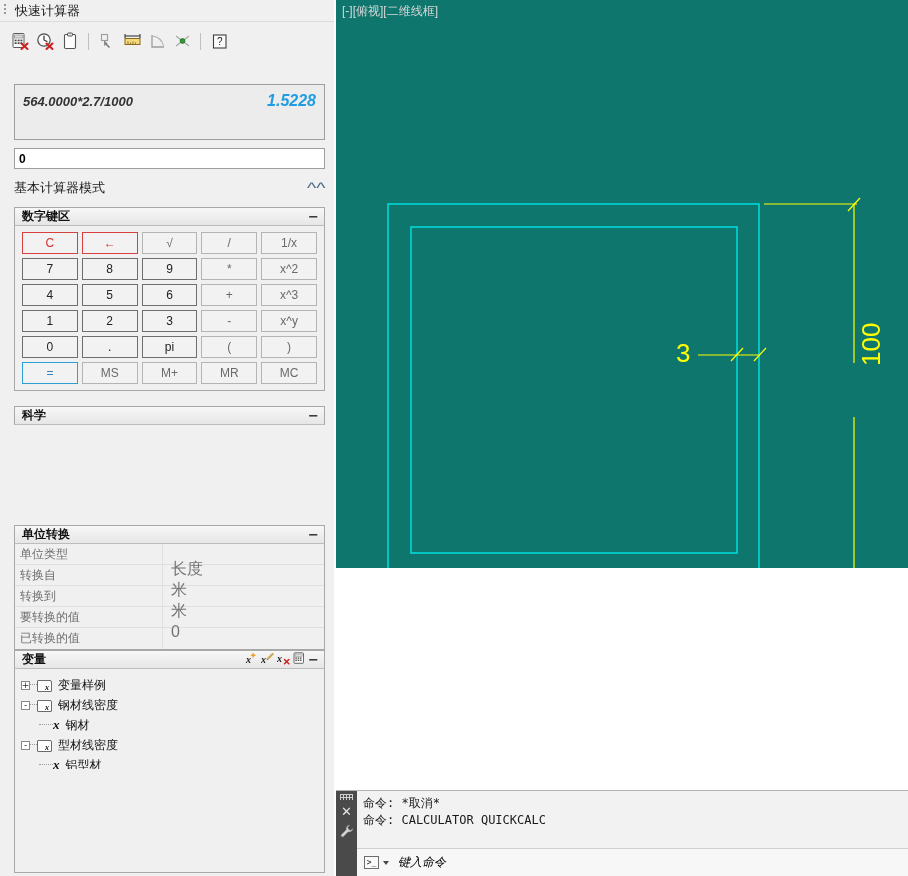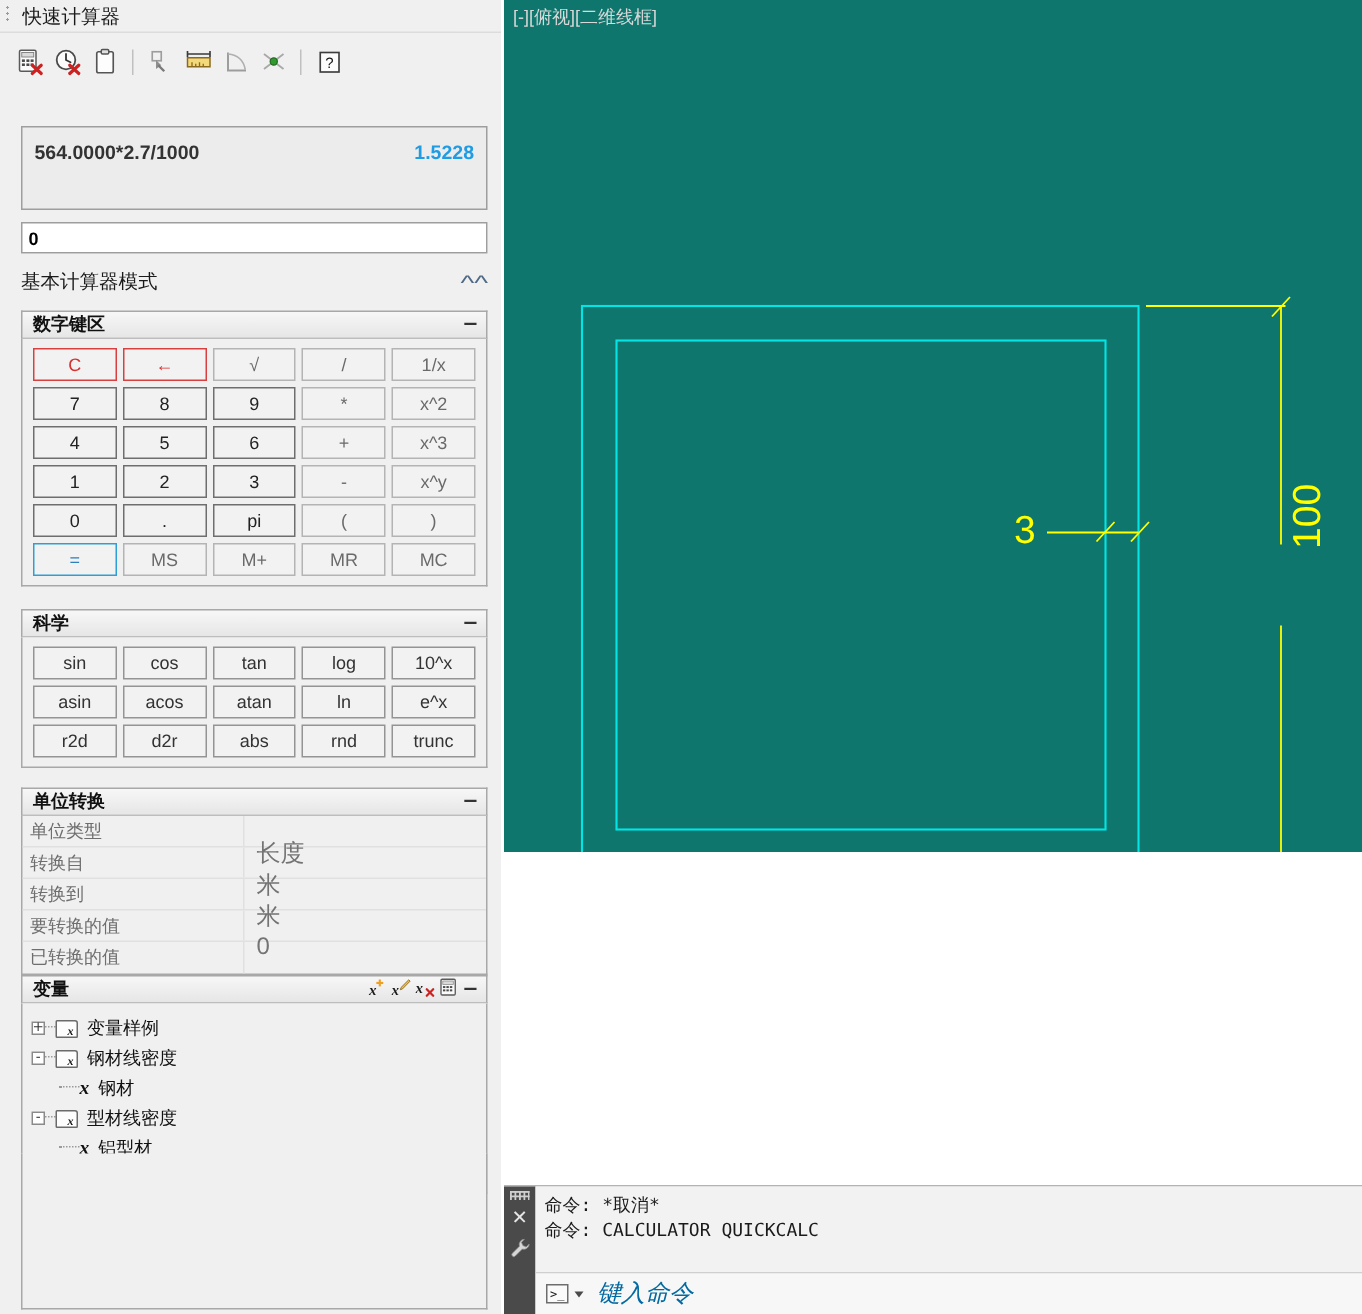--- a/index.html
+++ b/index.html
@@ -50,23 +50,23 @@
   .tb-sep { width: 1px; height: 17px; background: #c0c0c0; margin: 0 5px; }
 
   
   #history-box {
     position: absolute; left: 14px; top: 62px; width: 311px; height: 56px;
     background: #ececec; border: 1px solid #9e9e9e;
     box-sizing: border-box; padding: 4px 8px 0 8px;
   }
   .hist-row {
     display: flex; justify-content: space-between; align-items: center;
-    height: 24px; font-size: 13px; font-weight: bold; color: #333333;
-  }
-  .hist-val { color: #1f9ce4; font-weight: bold; font-size: 13px; }
+    height: 24px; font-size: 13px; font-weight: bold; color: #333333; font-style: italic;
+  }
+  .hist-val { color: #1f9ce4; font-weight: bold; font-size: 16px; }
 
   
   #input-box {
     position: absolute; left: 14px; top: 126px; width: 311px; height: 21px;
     background: #ffffff; border: 1px solid #9e9e9e;
     box-sizing: border-box;
     display: flex; align-items: center; padding-left: 4px;
     font-size: 12px; font-weight: bold; color: #000;
   }
 
@@ -213,21 +213,21 @@
     width: 15px; height: 13px; border: 1px solid #6d6d6d; background: #fafafa;
     display: flex; align-items: center; justify-content: center;
     font-size: 8px; color: #222; font-family: "DejaVu Sans Mono", monospace;
     box-sizing: border-box;
   }
   .caret-dn {
     width: 0; height: 0; border-left: 3.5px solid transparent; border-right: 3.5px solid transparent;
     border-top: 4px solid #4a4a4a; margin-left: 4px;
   }
   #cmd-placeholder {
-    margin-left: 9px; font-size: 16px; color: #0369a1; font-style: italic;
+    margin-left: 9px; font-size: 12px; color: #000000; font-style: italic;
   }
 </style>
 </head>
 <body>
 
 <div id="root">
 
   <div id="qc-panel">
 
     <div id="qc-title">
@@ -374,39 +374,20 @@
               <div class="key dim">MR</div>
               <div class="key dim">MC</div>
             </div>
         </div>
       </div>
 
       <div class="section" style="top:384px;">
         <div class="sec-head">
           <span>科学</span>
           <span class="minus">−</span>
-        </div>
-        <div class="sec-body">
-          <div class="scigrid" id="sci-grid">
-              <div class="skey">sin</div>
-              <div class="skey">cos</div>
-              <div class="skey">tan</div>
-              <div class="skey">log</div>
-              <div class="skey">10^x</div>
-              <div class="skey">asin</div>
-              <div class="skey">acos</div>
-              <div class="skey">atan</div>
-              <div class="skey">ln</div>
-              <div class="skey">e^x</div>
-              <div class="skey">r2d</div>
-              <div class="skey">d2r</div>
-              <div class="skey">abs</div>
-              <div class="skey">rnd</div>
-              <div class="skey">trunc</div>
-            </div>
         </div>
       </div>
 
       <div class="section" style="top:503px;">
         <div class="sec-head">
           <span>单位转换</span>
           <span class="minus">−</span>
         </div>
         <div class="sec-body" id="unit-body">
             <div class="unit-row">

